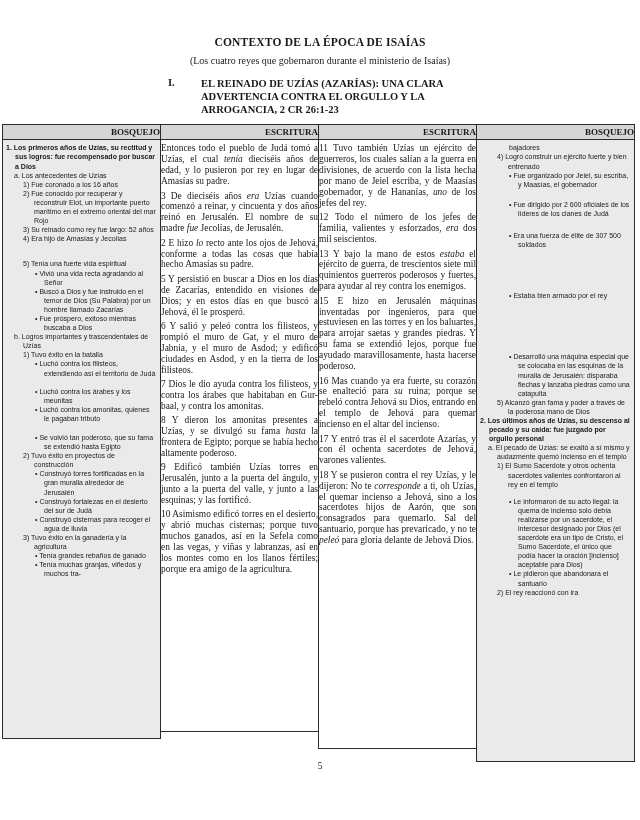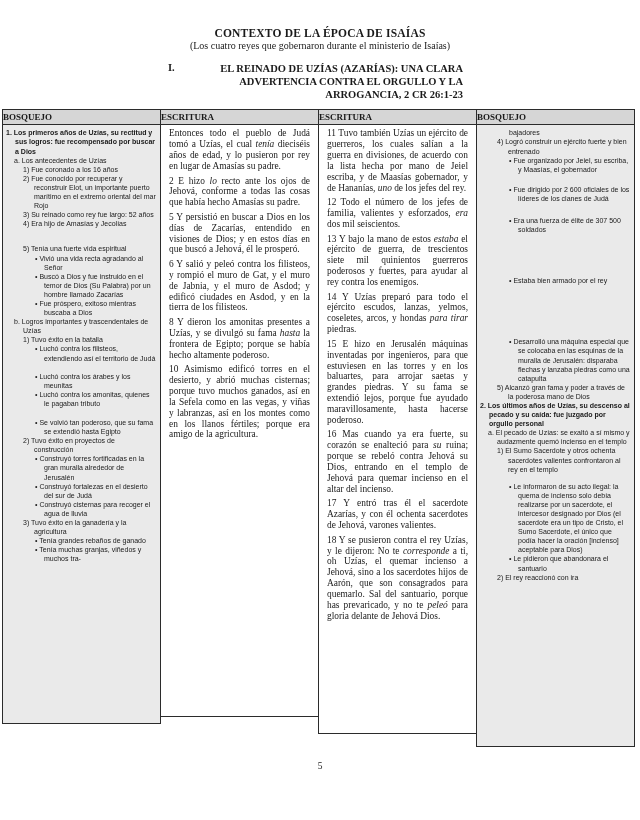--- a/index.html
+++ b/index.html
@@ -2,41 +2,41 @@
 <html style="--header-bg: #d6d6d6; --outline-bg: #eaeaea;"><head>
 <meta charset="utf-8">
 <style>
   html,body{margin:0;padding:0;}
   body{
     width:640px;height:820px;background:#ffffff;position:relative;
     font-family:"Liberation Serif",serif;color:#1a1a1a;
     -webkit-font-smoothing:antialiased;
   }
   .page{position:absolute;inset:0;overflow:hidden;}
-  .doc-title{margin-top:27px;text-align:center;font-weight:bold;font-size:11.5px;letter-spacing:.2px;}
-  .doc-subtitle{text-align:center;font-size:10px;margin-top:1px;}
+  .doc-title{margin-top:36px;text-align:center;font-weight:bold;font-size:11.5px;letter-spacing:.2px;}
+  .doc-subtitle{text-align:center;font-size:10px;margin-top:7px;}
   .section{display:flex;margin:11px 0 0 168px;}
   .numeral{font-weight:bold;font-size:10.5px;width:33px;flex:0 0 33px;}
-  .heading-text{font-weight:bold;font-size:10.5px;width:262px;line-height:1.25;text-align:right;}
+  .heading-text{font-weight:bold;font-size:10.5px;width:262px;line-height:1.25;}
   .otable{display:flex;align-items:flex-start;margin:8px 2px 0 2px;}
   .col{width:25%;box-sizing:border-box;border:1px solid #2b2b2b;background:#fff;}
   .col + .col{margin-left:-1px;}
   .col-header{
-    background:var(--header-bg,#d6d6d6);font-weight:bold;text-align:left;
+    background:var(--header-bg,#d6d6d6);font-weight:bold;text-align:right;
     font-size:9px;padding:2px 0;border-bottom:1px solid #2b2b2b;
     font-family:"Liberation Serif",serif;
   }
   .col-body{overflow:hidden;box-sizing:border-box;}
   .col-outline .col-body{
     background:var(--outline-bg,#eaeaea);
     font-family:"Liberation Sans",sans-serif;
     font-size:7px;line-height:1.3;padding:3px 4px 3px 3px;
   }
   .col-scripture .col-body{
-    font-size:9.4px;line-height:1.16;text-align:justify;padding:3px 8px;
+    font-size:9.4px;line-height:1.16;text-align:justify;padding:3px 0;
   }
   #col1 .col-body{height:598px;}
   #col2 .col-body{height:591px;}
   #col3 .col-body{height:608px;}
   #col4 .col-body{height:621px;}
   .verse{margin:0 0 3.5px 0;}
   .it{font-style:italic;}
   .oi{margin:0;}
   .l1{font-weight:bold;padding-left:9px;text-indent:-9px;}
   .l2{padding-left:17px;text-indent:-9px;}
@@ -86,35 +86,37 @@
           <div class="oi l3">3) Tuvo éxito en la ganadería y la agricultura</div>
           <div class="oi l4">• Tenía grandes rebaños de ganado</div>
           <div class="oi l4">• Tenía muchas granjas, viñedos y muchos tra-</div>
         </div>
     </div>
 
     <div class="col col-scripture" id="col2">
       <div class="col-header">ESCRITURA</div>
       <div class="col-body" id="scripture-left-body">
           <p class="verse"><span>Entonces todo el pueblo de Judá tomó a Uzías, el cual </span><span class="it">tenía</span><span> dieciséis años de edad, y lo pusieron por rey en lugar de Amasías su padre.</span></p>
+          <p class="verse"><span>3  De dieciséis años </span><span class="it">era</span><span> Uzías cuando comenzó a reinar, y cincuenta y dos años reinó en Jerusalén. El nombre de su madre </span><span class="it">fue</span><span> Jecolías, de Jerusalén.</span></p>
           <p class="verse"><span>2  E hizo </span><span class="it">lo</span><span> recto ante los ojos de Jehová, conforme a todas las cosas que había hecho Amasías su padre.</span></p>
           <p class="verse"><span>5  Y persistió en buscar a Dios en los días de Zacarías, entendido en visiones de Dios; y en estos días en que buscó a Jehová, él le prosperó.</span></p>
           <p class="verse"><span>6  Y salió y peleó contra los filisteos, y rompió el muro de Gat, y el muro de Jabnia, y el muro de Asdod; y edificó ciudades en Asdod, y en la tierra de los filisteos.</span></p>
+          <p class="verse"><span>7  Dios le dio ayuda contra los filisteos, y contra los árabes que habitaban en Gur-baal, y contra los amonitas.</span></p>
           <p class="verse"><span>8  Y dieron los amonitas presentes a Uzías, y se divulgó su fama </span><span class="it">hasta</span><span> la frontera de Egipto; porque se había hecho altamente poderoso.</span></p>
+          <p class="verse"><span>9  Edificó también Uzías torres en Jerusalén, junto a la puerta del ángulo, y junto a la puerta del valle, y junto a las esquinas; y las fortificó.</span></p>
           <p class="verse"><span>10  Asimismo edificó torres en el desierto, y abrió muchas cisternas; porque tuvo muchos ganados, así en la Sefela como en las vegas, y viñas y labranzas, así en los montes como en los llanos fértiles; porque era amigo de la agricultura.</span></p>
         </div>
     </div>
 
     <div class="col col-scripture" id="col3">
       <div class="col-header">ESCRITURA</div>
       <div class="col-body" id="scripture-right-body">
           <p class="verse"><span>11  Tuvo también Uzías un ejército de guerreros, los cuales salían a la guerra en divisiones, de acuerdo con la lista hecha por mano de Jeiel escriba, y de Maasías gobernador, y de Hananías, </span><span class="it">uno</span><span> de los jefes del rey.</span></p>
           <p class="verse"><span>12  Todo el número de los jefes de familia, valientes y esforzados, </span><span class="it">era</span><span> dos mil seiscientos.</span></p>
           <p class="verse"><span>13  Y bajo la mano de estos </span><span class="it">estaba</span><span> el ejército de guerra, de trescientos siete mil quinientos guerreros poderosos y fuertes, para ayudar al rey contra los enemigos.</span></p>
-          <p class="verse"><span>14  Y Uzías preparó para todo el ejército escudos, lanzas, yelmos, coseletes, arcos, y hondas </span><span class="it">para tirar</span><span> piedras.</span></p>
           <p class="verse"><span>15  E hizo en Jerusalén máquinas inventadas por ingenieros, para que estuviesen en las torres y en los baluartes, para arrojar saetas y grandes piedras. Y su fama se extendió lejos, porque fue ayudado maravillosamente, hasta hacerse poderoso.</span></p>
           <p class="verse"><span>16  Mas cuando ya era fuerte, su corazón se enalteció para </span><span class="it">su</span><span> ruina; porque se rebeló contra Jehová su Dios, entrando en el templo de Jehová para quemar incienso en el altar del incienso.</span></p>
           <p class="verse"><span>17  Y entró tras él el sacerdote Azarías, y con él ochenta sacerdotes de Jehová, varones valientes.</span></p>
           <p class="verse"><span>18  Y se pusieron contra el rey Uzías, y le dijeron: No te </span><span class="it">corresponde</span><span> a ti, oh Uzías, el quemar incienso a Jehová, sino a los sacerdotes hijos de Aarón, que son consagrados para quemarlo. Sal del santuario, porque has prevaricado, y no te </span><span class="it">peleó</span><span> para gloria delante de Jehová Dios.</span></p>
         </div>
     </div>
 
     <div class="col col-outline" id="col4">
       <div class="col-header">BOSQUEJO</div>
       <div class="col-body" id="outline-right-body">

